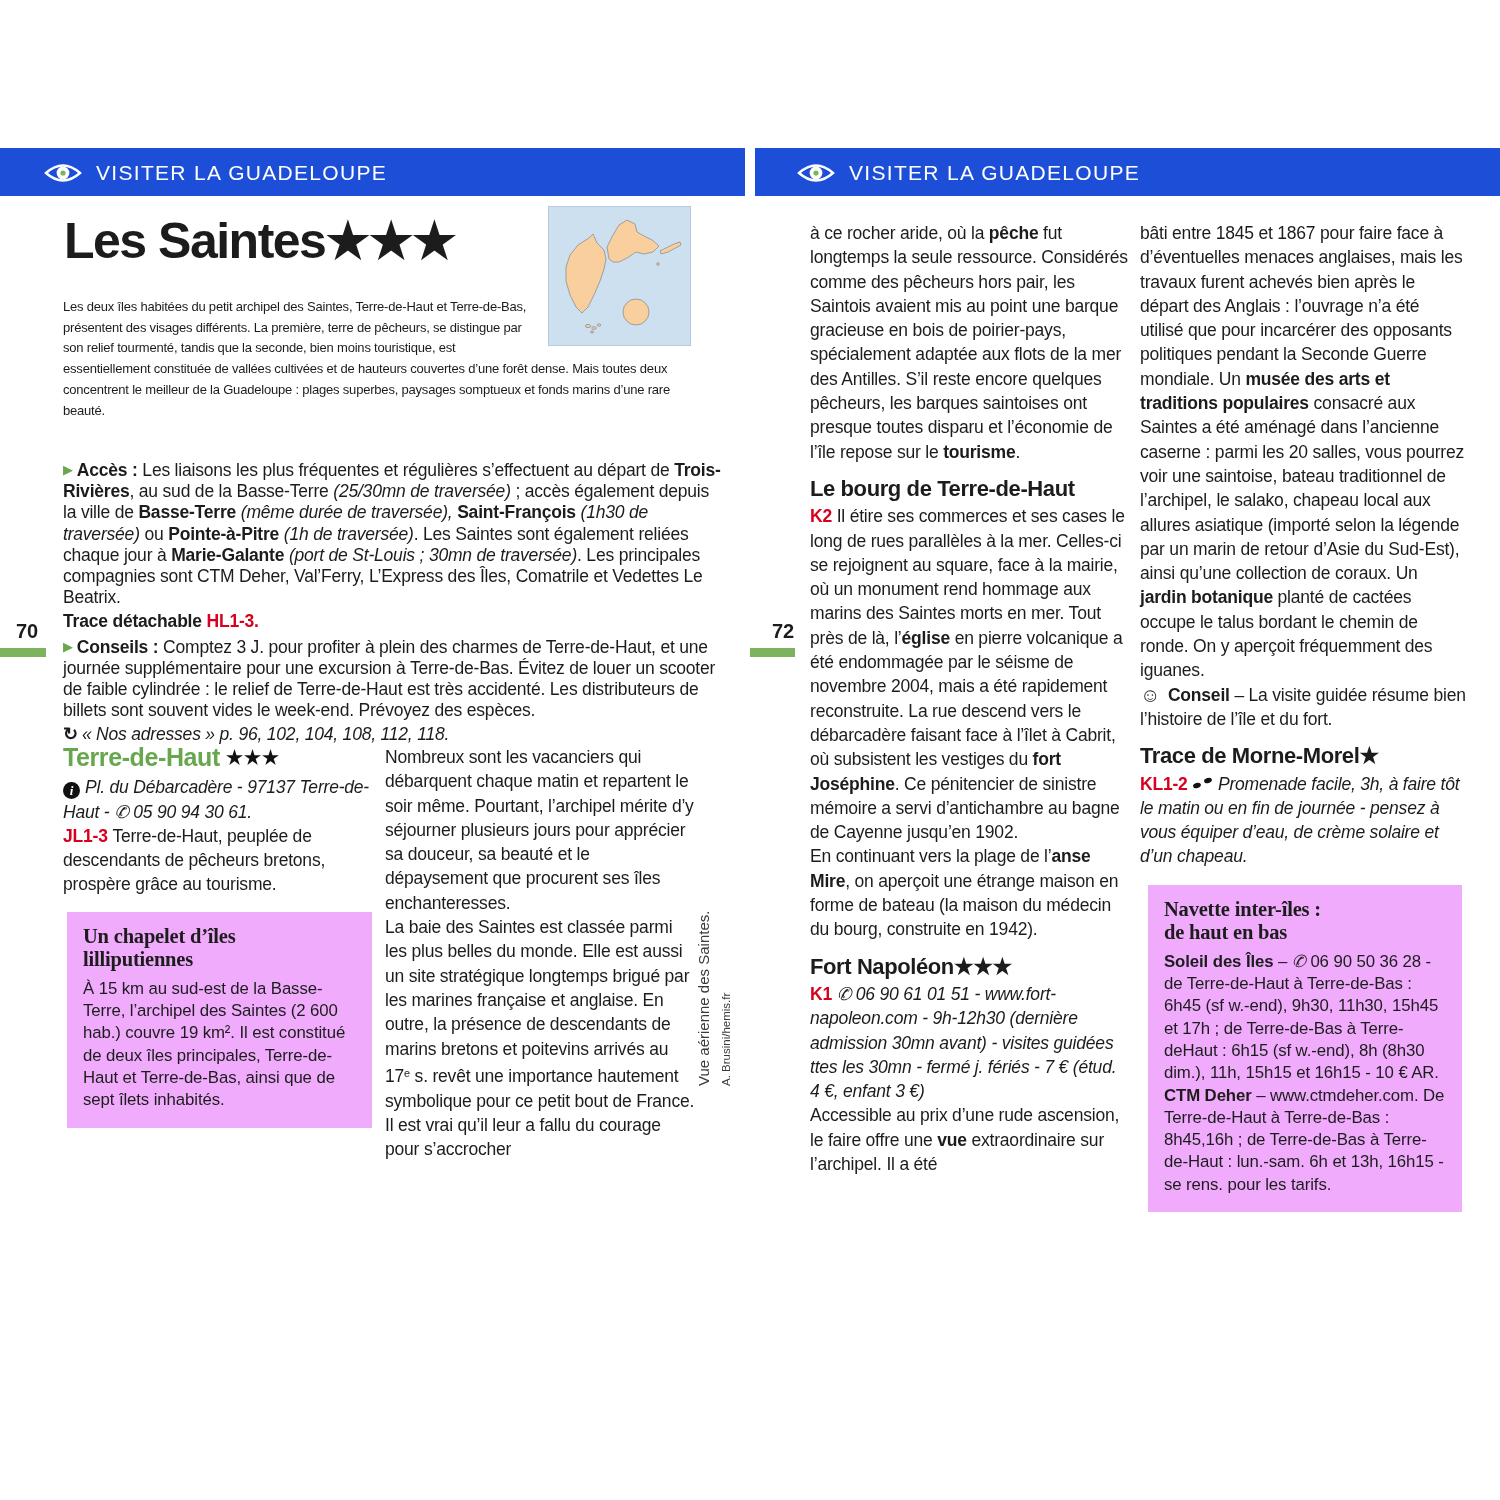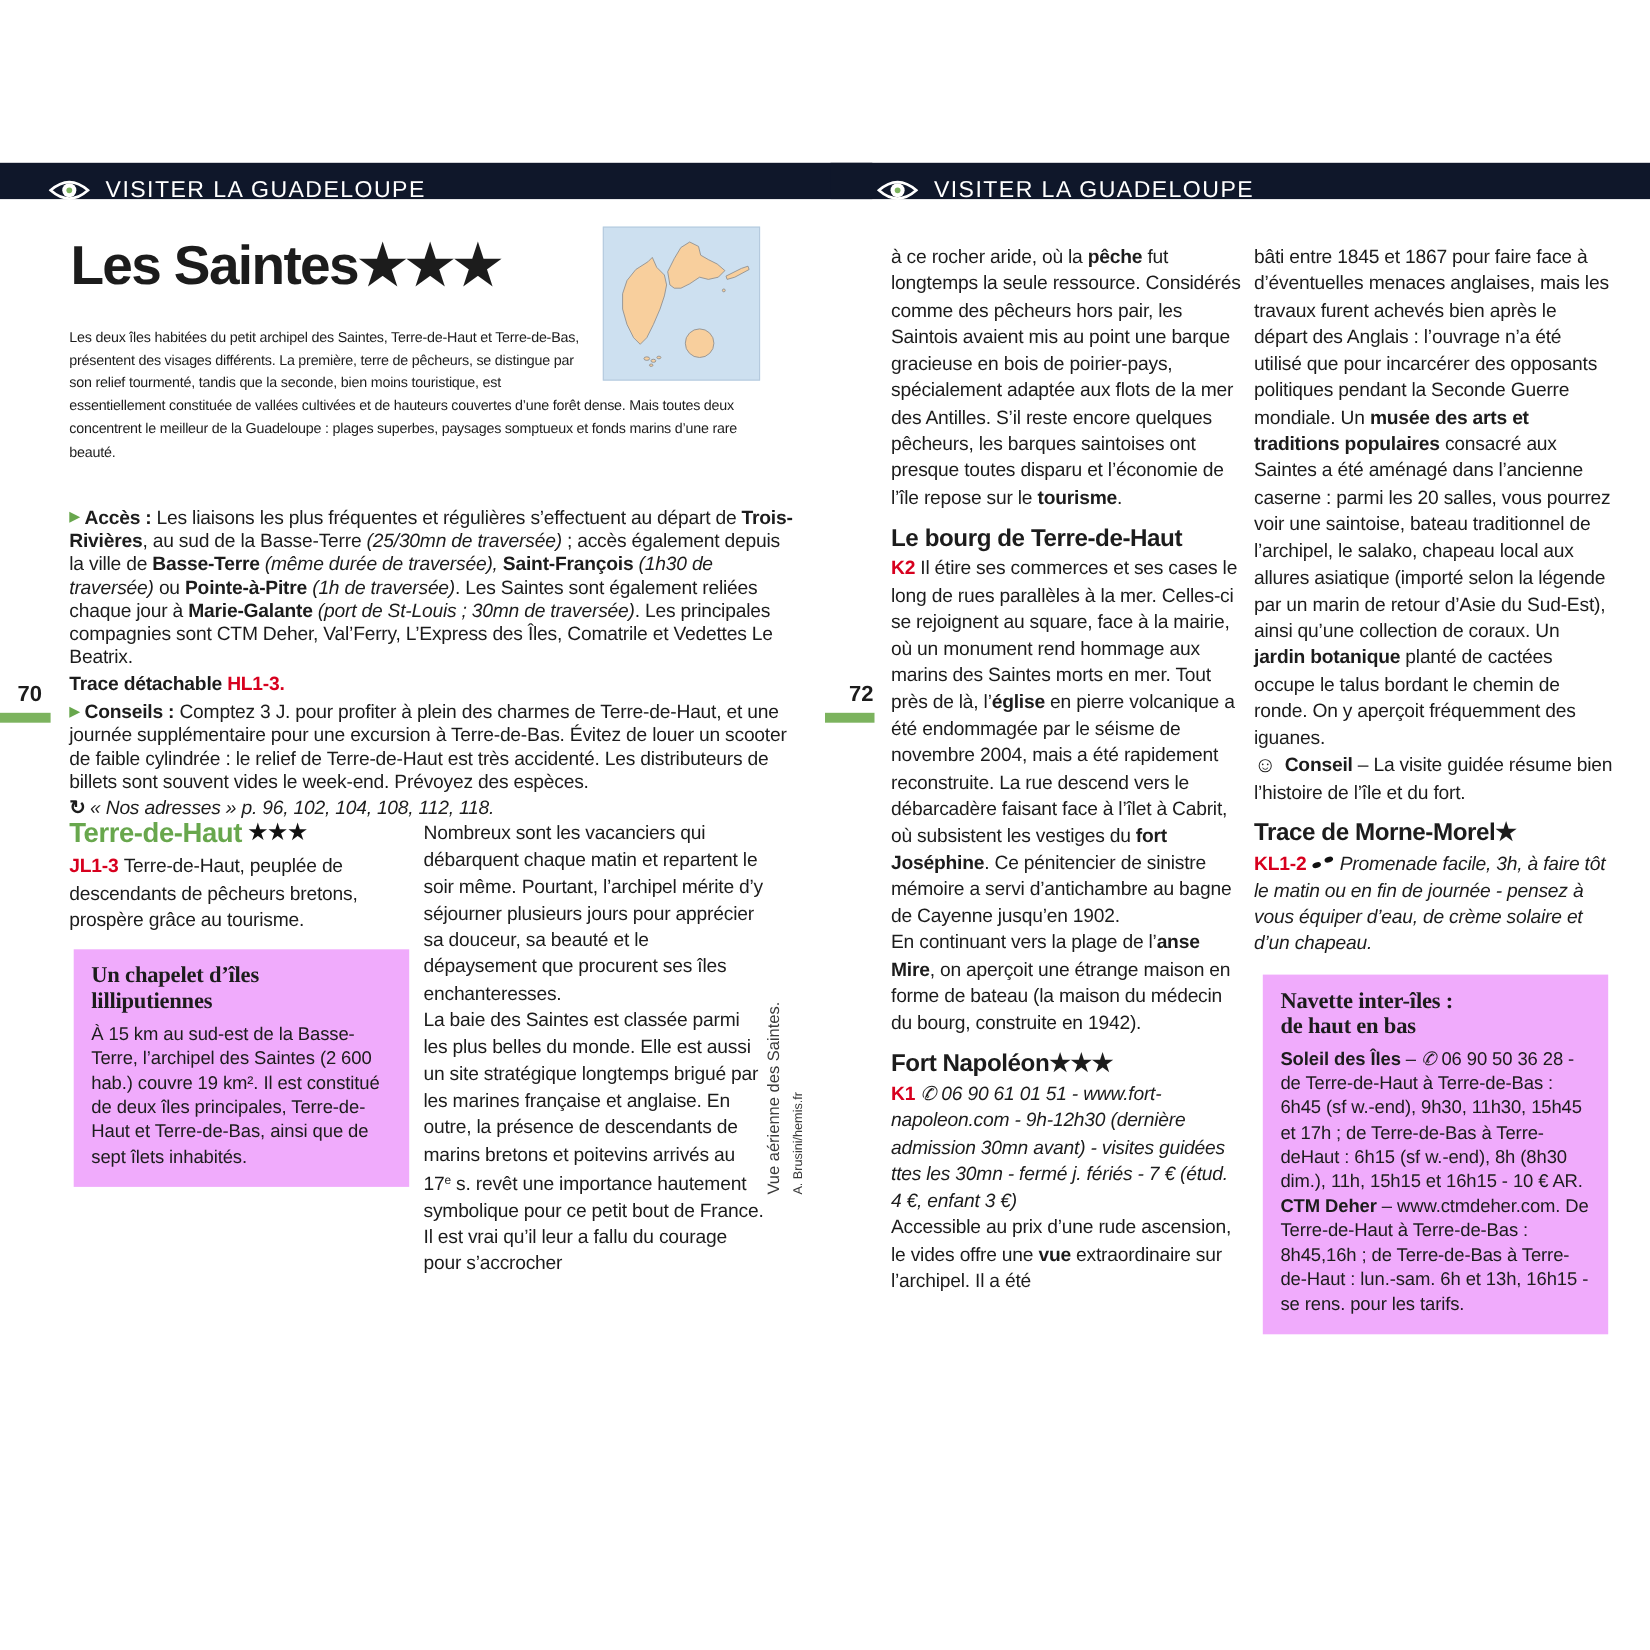--- a/index.html
+++ b/index.html
@@ -4,21 +4,21 @@
 <style>
   html,body{margin:0;padding:0;}
   body{width:1500px;height:1500px;position:relative;background:#fff;overflow:hidden;
        font-family:"Liberation Sans",sans-serif;color:#1c1c1c;}
   .abs{position:absolute;}
   .b{font-weight:bold;}
   .it{font-style:italic;}
   .c-red{color:#d7001e;}
   .sup{font-size:0.62em;vertical-align:0.5em;}
   
-  .hdr{background:#0f172a;height:33px;padding-left:48px;}
+  .hdr{background:#1d4ed8;height:48px;}
   .hdr-label{position:absolute;top:0;line-height:49px;color:#fff;font-size:21px;letter-spacing:1.3px;}
   
   .page-title{font-size:50px;font-weight:bold;letter-spacing:-1.5px;}
   
   .map-box{background:#cde0f0;border:1px solid #b5cade;}
   
   .intro{font-weight:normal;font-size:13px;line-height:20.7px;letter-spacing:-0.2px;}
   .intro-spacer{float:right;width:172px;height:46px;}
   
   .infoblock{font-size:17.5px;line-height:21.2px;letter-spacing:-0.2px;}
@@ -92,20 +92,21 @@
   <p><span class="b">Trace détachable </span><span class="b c-red">HL1-3.</span></p>
   <p><span class="ic ic-triangle">▶</span><span class="b">Conseils : </span><span>Comptez 3 J. pour profiter à plein des charmes de Terre-de-Haut, et une journée supplémentaire pour une excursion à Terre-de-Bas. Évitez de louer un scooter de faible cylindrée : le relief de Terre-de-Haut est très accidenté. Les distributeurs de billets sont souvent vides le week-end. Prévoyez des espèces.</span></p>
   <p><span class="ic ic-see_also">↻</span><span class="it">« Nos adresses » p. 96, 102, 104, 108, 112, 118.</span></p>
 </div>
 
 <div class="abs pgnum" style="left:12px;top:620px;width:30px;text-align:center;">70</div>
 <div class="abs pgbar" style="left:0;top:648px;width:46px;"></div>
 
 <div class="abs col" style="left:63px;top:745px;width:315px;">
   <h2 class="green-head"><span>Terre-de-Haut</span><span class="stars">★★★</span></h2>
+  <p><span class="ic ic-info">i</span><span class="it">Pl. du Débarcadère - 97137 Terre-de-Haut - </span><span class="ic ic-phone">✆</span><span class="it"> 05 90 94 30 61.</span></p>
   <p><span class="b c-red">JL1-3 </span><span>Terre-de-Haut, peuplée de descendants de pêcheurs bretons, prospère grâce au tourisme.</span></p>
   <div class="greenbox" style="margin:15px 6px 0 4px;">
     <p class="gb-title">Un chapelet d’îles
 lilliputiennes</p>
     <p class="gb-body">À 15 km au sud-est de la Basse-Terre, l’archipel des Saintes (2 600 hab.) couvre 19 km². Il est constitué de deux îles principales, Terre-de-Haut et Terre-de-Bas, ainsi que de sept îlets inhabités.</p>
   </div>
 </div>
 
 <div class="abs col" style="left:385px;top:745px;width:312px;">
   <p><span>Nombreux sont les vacanciers qui débarquent chaque matin et repartent le soir même. Pourtant, l’archipel mérite d’y séjourner plusieurs jours pour apprécier sa douceur, sa beauté et le dépaysement que procurent ses îles enchanteresses.</span></p>
@@ -129,21 +130,21 @@
 <div class="abs pgnum" style="left:768px;top:620px;width:30px;text-align:center;">72</div>
 <div class="abs pgbar" style="left:750px;top:648px;width:45px;"></div>
 
 <div class="abs col" style="left:810px;top:221px;width:318px;">
   <p><span>à ce rocher aride, où la </span><span class="b">pêche</span><span> fut longtemps la seule ressource. Considérés comme des pêcheurs hors pair, les Saintois avaient mis au point une barque gracieuse en bois de poirier-pays, spécialement adaptée aux flots de la mer des Antilles. S’il reste encore quelques pêcheurs, les barques saintoises ont presque toutes disparu et l’économie de l’île repose sur le </span><span class="b">tourisme</span><span>.</span></p>
   <h3 class="subhead">Le bourg de Terre-de-Haut</h3>
   <p><span class="b c-red">K2 </span><span>Il étire ses commerces et ses cases le long de rues parallèles à la mer. Celles-ci se rejoignent au square, face à la mairie, où un monument rend hommage aux marins des Saintes morts en mer. Tout près de là, l’</span><span class="b">église</span><span> en pierre volcanique a été endommagée par le séisme de novembre 2004, mais a été rapidement reconstruite. La rue descend vers le débarcadère faisant face à l’îlet à Cabrit, où subsistent les vestiges du </span><span class="b">fort Joséphine</span><span>. Ce pénitencier de sinistre mémoire a servi d’antichambre au bagne de Cayenne jusqu’en 1902.</span></p>
   <p><span>En continuant vers la plage de l’</span><span class="b">anse Mire</span><span>, on aperçoit une étrange maison en forme de bateau (la maison du médecin du bourg, construite en 1942).</span></p>
   <h3 class="subhead">Fort Napoléon★★★</h3>
   <p><span class="b c-red">K1 </span><span class="ic ic-phone">✆</span><span class="it"> 06 90 61 01 51 - www.fort-napoleon.com - 9h-12h30 (dernière admission 30mn avant) - visites guidées ttes les 30mn - fermé j. fériés - 7 € (étud. 4 €, enfant 3 €)</span></p>
-  <p><span>Accessible au prix d’une rude ascension, le vides offre une </span><span class="b">vue</span><span> extraordinaire sur l’archipel. Il a été</span></p>
+  <p><span>Accessible au prix d’une rude ascension, le faire offre une </span><span class="b">vue</span><span> extraordinaire sur l’archipel. Il a été</span></p>
 </div>
 
 <div class="abs col" style="left:1140px;top:221px;width:326px;">
   <p><span>bâti entre 1845 et 1867 pour faire face à d’éventuelles menaces anglaises, mais les travaux furent achevés bien après le départ des Anglais : l’ouvrage n’a été utilisé que pour incarcérer des opposants politiques pendant la Seconde Guerre mondiale. Un </span><span class="b">musée des arts et traditions populaires</span><span> consacré aux Saintes a été aménagé dans l’ancienne caserne : parmi les 20 salles, vous pourrez voir une saintoise, bateau traditionnel de l’archipel, le salako, chapeau local aux allures asiatique (importé selon la légende par un marin de retour d’Asie du Sud-Est), ainsi qu’une collection de coraux. Un </span><span class="b">jardin botanique</span><span> planté de cactées occupe le talus bordant le chemin de ronde. On y aperçoit fréquemment des iguanes.</span></p>
   <p><span class="ic ic-smiley">☺</span><span class="b"> Conseil </span><span>– La visite guidée résume bien l’histoire de l’île et du fort.</span></p>
   <h3 class="subhead">Trace de Morne-Morel★</h3>
   <p><span class="b c-red">KL1-2 </span><span class="ic ic-footsteps"></span><span class="it"> Promenade facile, 3h, à faire tôt le matin ou en fin de journée - pensez à vous équiper d’eau, de crème solaire et d’un chapeau.</span></p>
   <div class="greenbox" style="margin:16px 4px 0 8px;">
     <p class="gb-title">Navette inter-îles :
 de haut en bas</p>

